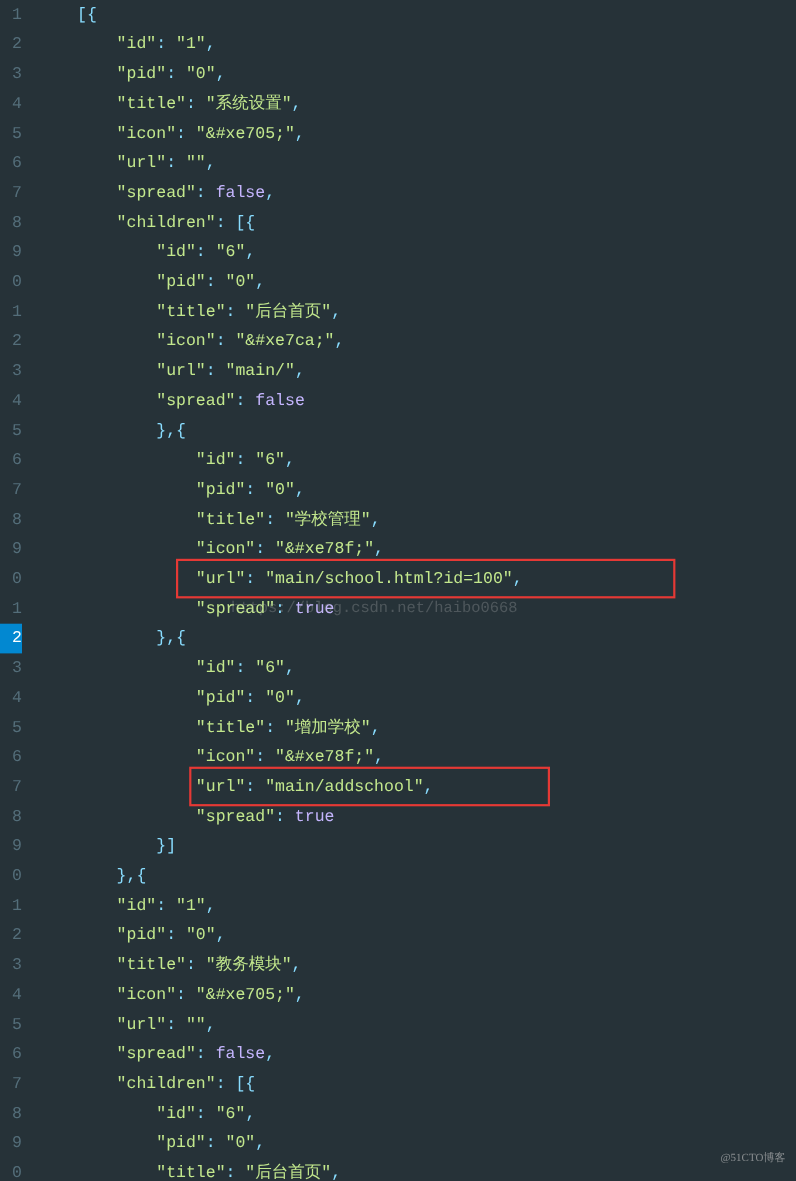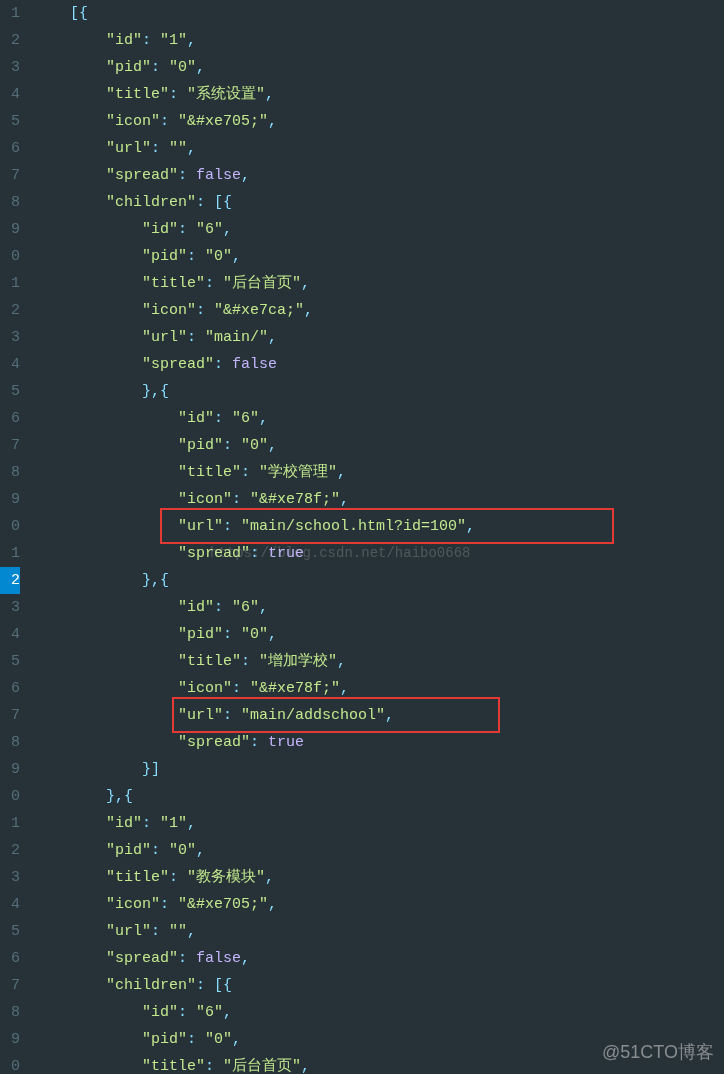--- a/index.html
+++ b/index.html
@@ -58,22 +58,22 @@
   top: 540px;
   left: 210px;
   pointer-events: none;
   font-family: Liberation Mono, monospace;
 }
 .footer-watermark {
   position: absolute;
   bottom: 8px;
   right: 10px;
   color: rgba(200,200,200,0.6);
-  font-size: 18px;
-  font-family: Liberation Sans, sans-serif;
+  font-size: 10px;
+  font-family: Liberation Serif, serif;
 }
 </style>
 </head>
 <body>
 
 <div class="editor">
   <div class="gutter" id="gutter">
       <div class="ln">1</div>
       <div class="ln">2</div>
       <div class="ln">3</div>

